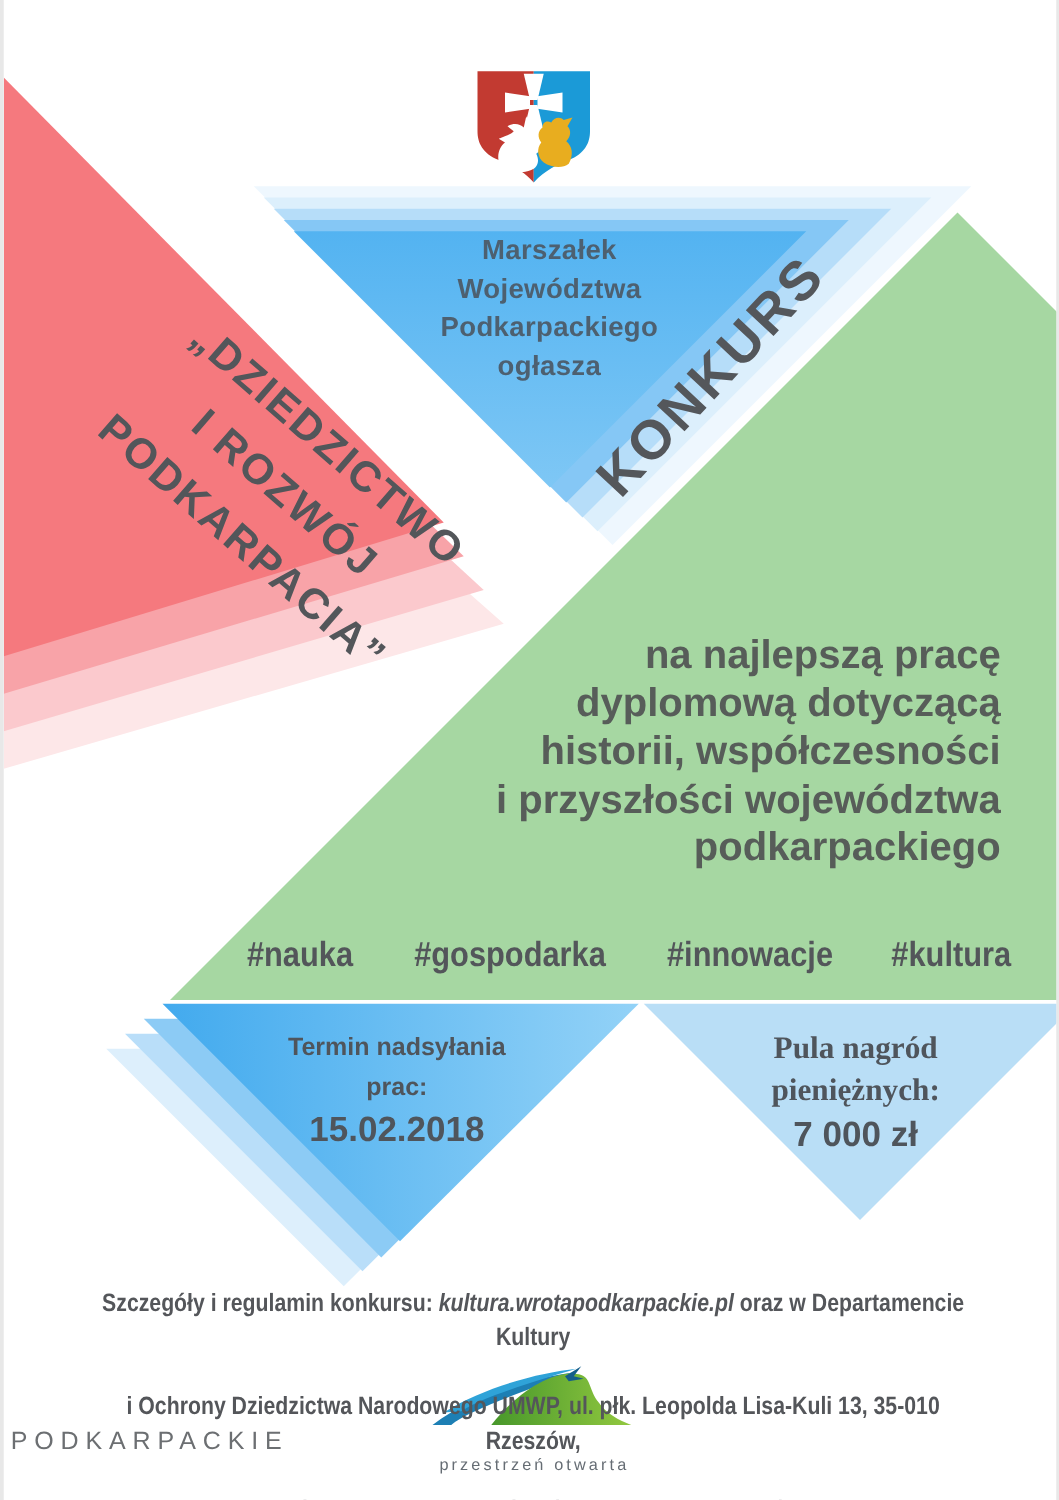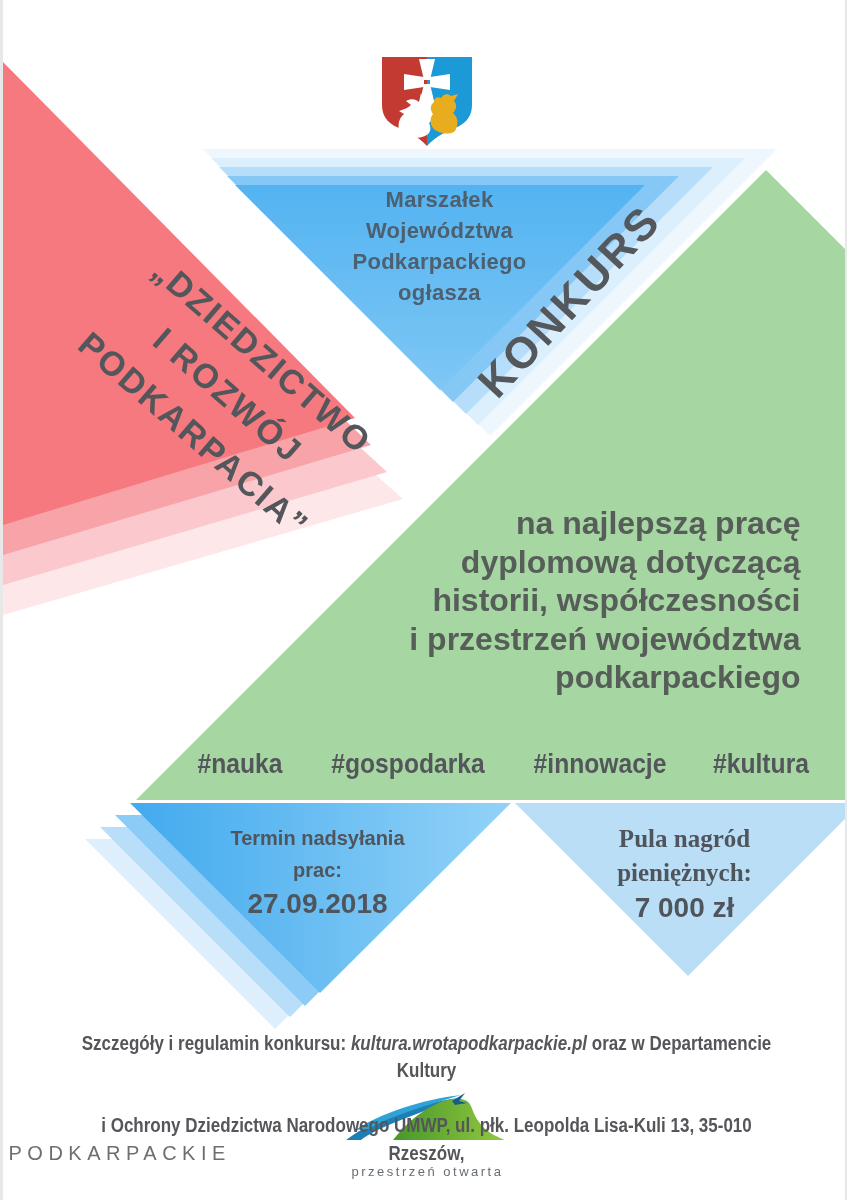--- a/index.html
+++ b/index.html
@@ -120,33 +120,33 @@
 
   <div class="txt konkurs">KONKURS</div>
 
   <div class="txt theme">„DZIEDZICTWO
 I ROZWÓJ
 PODKARPACIA”</div>
 
   <div class="txt subject">na najlepszą pracę
 dyplomową dotyczącą
 historii, współczesności
-i przestrzeń województwa
+i przyszłości województwa
 podkarpackiego</div>
 
   <div class="hashtags">
     <span style="left:237px">#nauka</span>
     <span style="left:405px">#gospodarka</span>
     <span style="left:597px">#innowacje</span>
     <span style="left:758px">#kultura</span>
   </div>
 
   <div class="txt deadline-label">Termin nadsyłania
 prac:</div>
-  <div class="txt deadline-date">27.09.2018</div>
+  <div class="txt deadline-date">15.02.2018</div>
 
   <div class="txt prize-label">Pula nagród
 pieniężnych:</div>
   <div class="txt prize-amount">7 000 zł</div>
 
   <div class="txt footer">
     <div><span>Szczegóły i regulamin konkursu: </span><span class="url">kultura.wrotapodkarpackie.pl</span><span> oraz w Departamencie Kultury</span></div>
     <div>i Ochrony Dziedzictwa Narodowego UMWP, ul. płk. Leopolda Lisa-Kuli 13, 35-010 Rzeszów,</div>
     <div>tel. 17 747 59 61, e-mail: kultura@podkarpackie.pl</div>
   </div>

